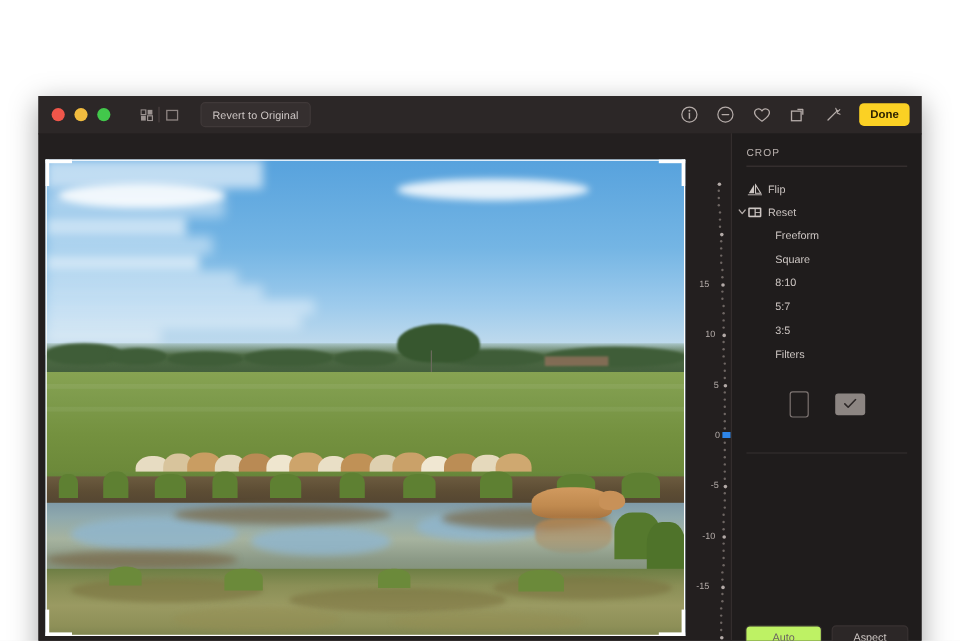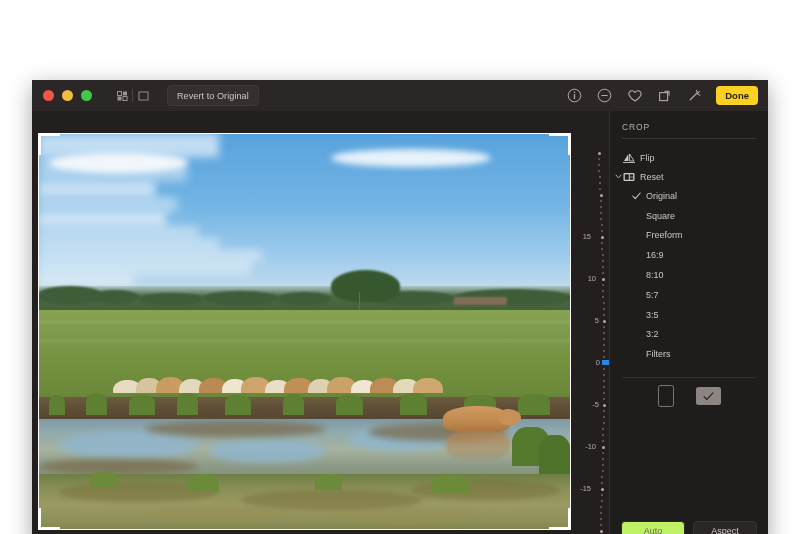--- a/index.html
+++ b/index.html
@@ -775,47 +775,33 @@
             <rect x="1.8" y="2.3" width="4" height="5.4" fill="#1f1c1c"></rect>
             <rect x="6.8" y="2.3" width="3.4" height="2.4" fill="#1f1c1c"></rect>
             <rect x="6.8" y="5.4" width="3.4" height="2.3" fill="#1f1c1c"></rect>
           </svg>
         </div>
         <span>Reset</span>
       </div>
 
       <div>
         <div class="sub-row">
-          <div class="check-mark">
-            <svg width="9" height="8" viewBox="0 0 9 8">
-              <path d="M0.8 4 L3.2 6.6 L8.2 1" fill="none" stroke="#cfc8c5" stroke-width="1.1" stroke-linecap="round" stroke-linejoin="round"></path>
-            </svg>
-          </div>
-          <span>Original</span>
+          <span>Freeform</span>
         </div>
         <div class="sub-row">
           <span>Square</span>
         </div>
         <div class="sub-row">
-          <span>Freeform</span>
-        </div>
-        <div class="sub-row">
-          <span>16:9</span>
-        </div>
-        <div class="sub-row">
           <span>8:10</span>
         </div>
         <div class="sub-row">
           <span>5:7</span>
         </div>
         <div class="sub-row">
           <span>3:5</span>
-        </div>
-        <div class="sub-row">
-          <span>3:2</span>
         </div>
         <div class="sub-row">
           <span>Filters</span>
         </div>
       </div>
 
       <div class="orient-row">
         <div class="orient-portrait"></div>
         <div class="orient-landscape">
           <svg width="11" height="9" viewBox="0 0 11 9">

